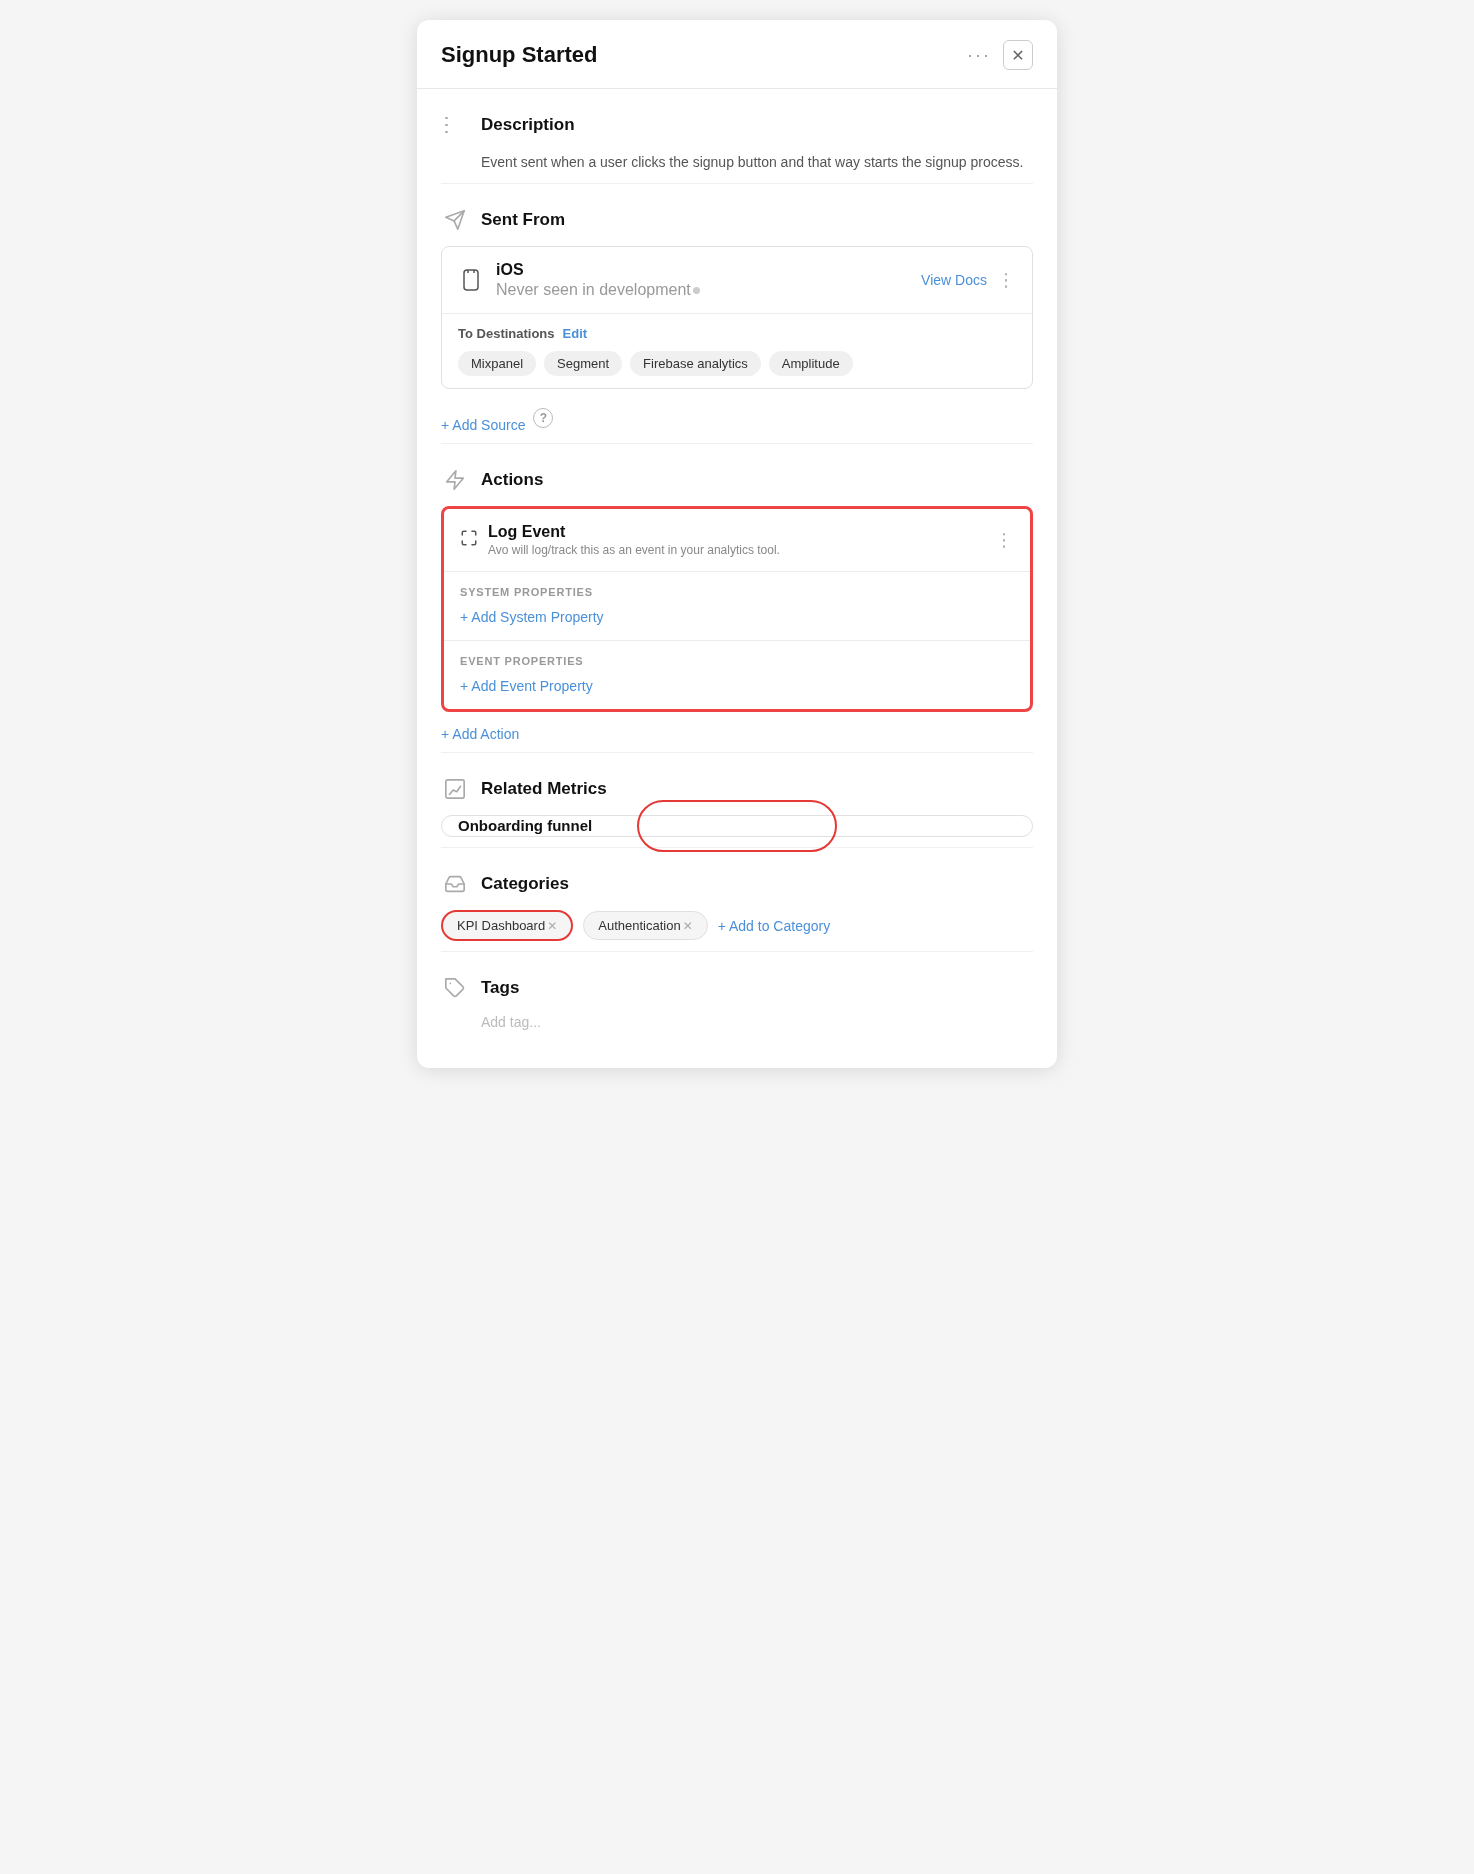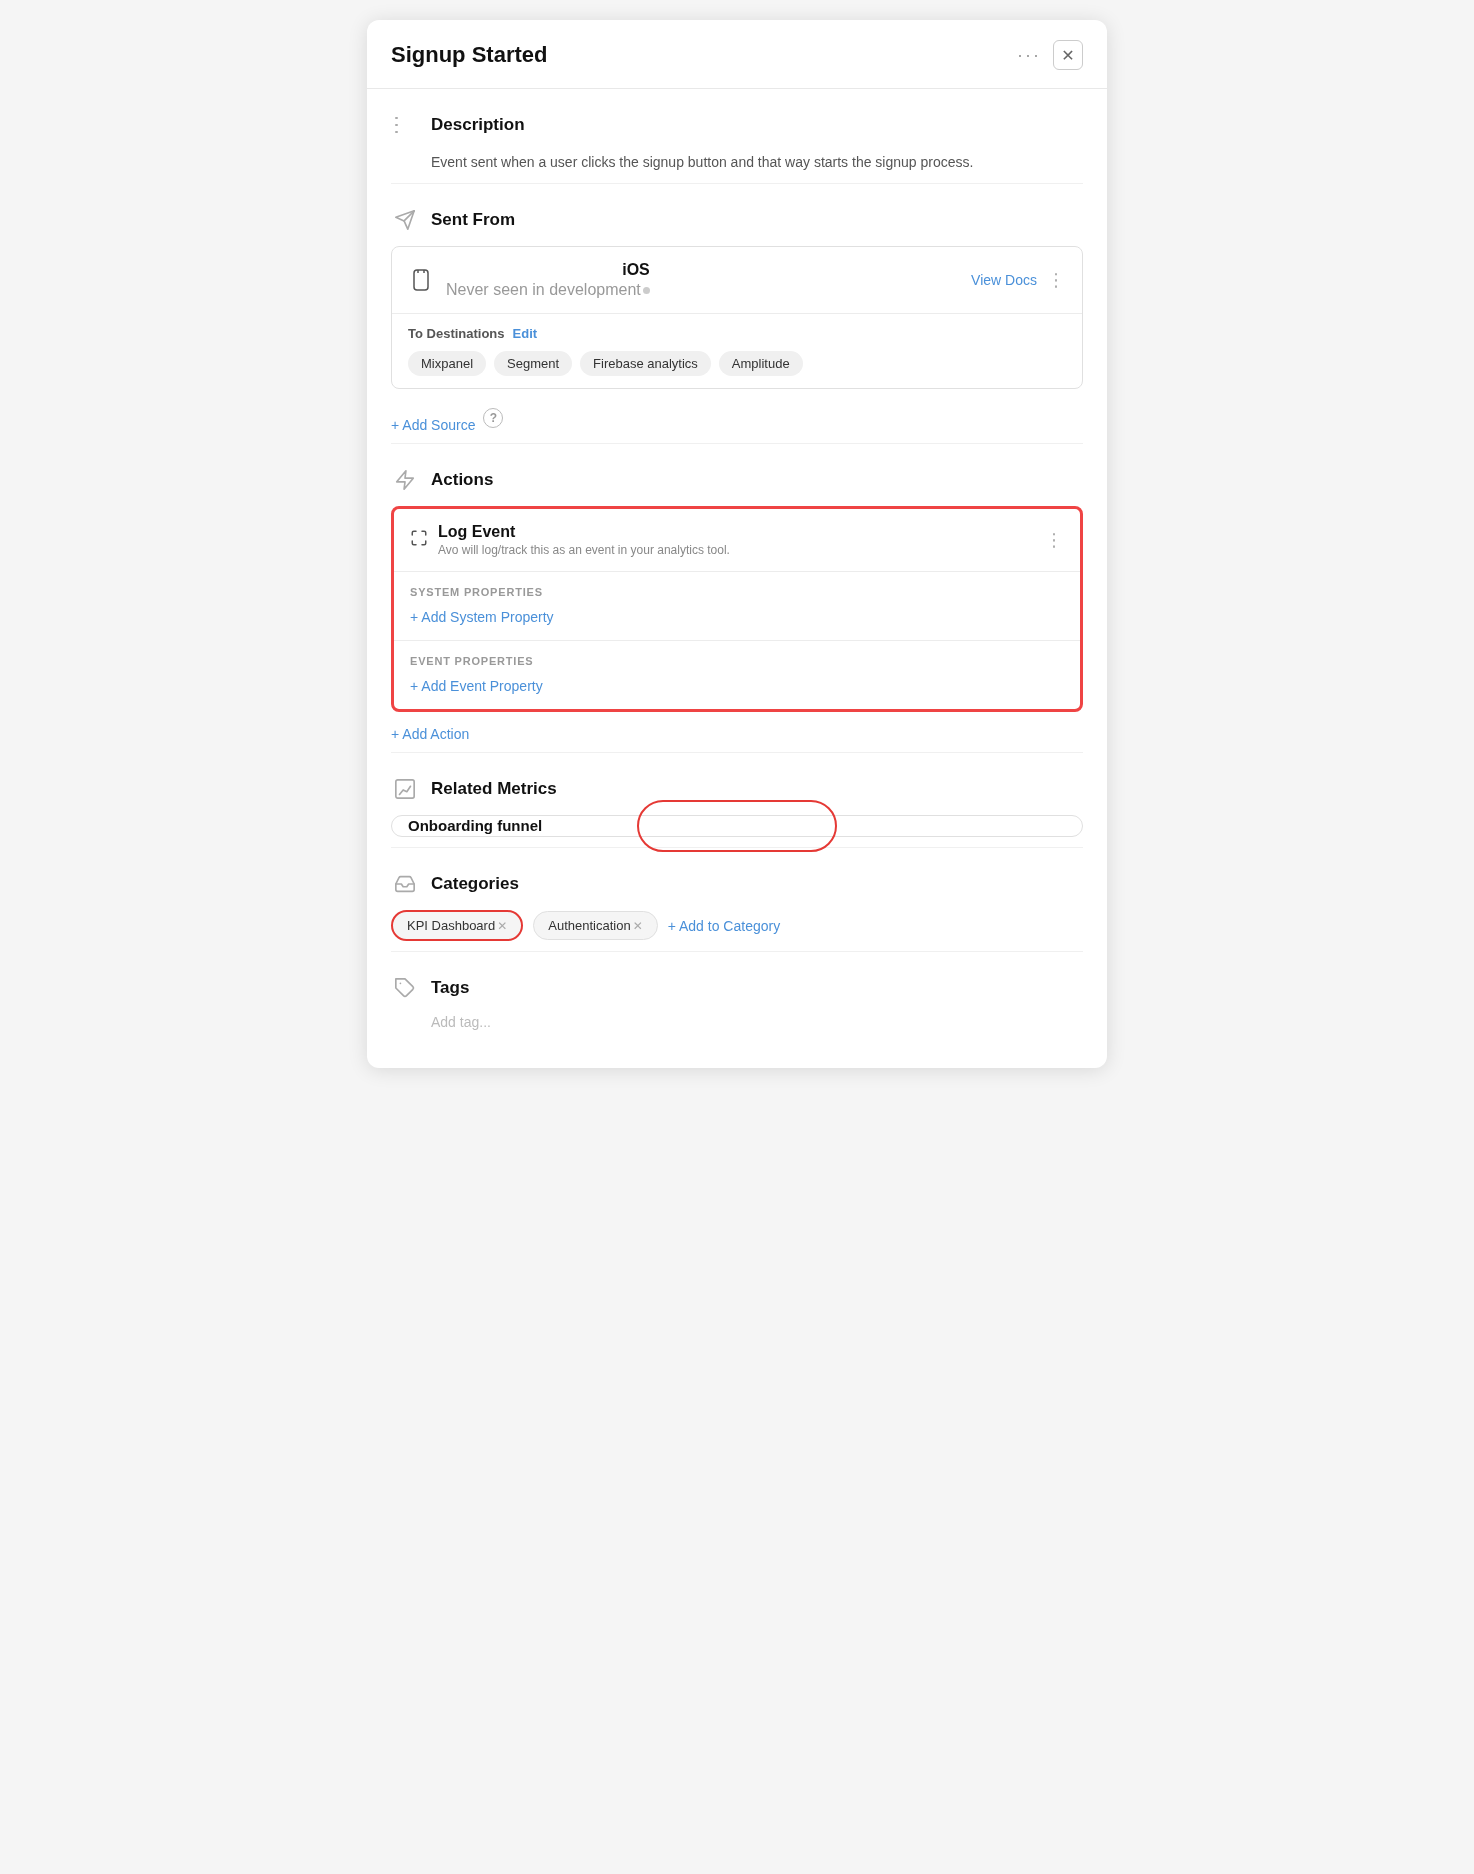--- a/index.html
+++ b/index.html
@@ -9,21 +9,21 @@
       display: flex;
       justify-content: center;
       align-items: flex-start;
       min-height: 100vh;
       padding: 20px;
     }
     .panel {
       background: #ffffff;
       border-radius: 12px;
       box-shadow: 0 2px 20px rgba(0,0,0,0.12);
-      width: 740px;
+      width: 640px;
       overflow: hidden;
     }
     .panel-header {
       display: flex;
       align-items: center;
       justify-content: space-between;
       padding: 20px 24px 18px;
       border-bottom: 1px solid #e8e8e8;
     }
     .panel-title {
@@ -107,21 +107,20 @@
       padding: 14px 16px;
       border-bottom: 1px solid #ececec;
     }
     .card-row:last-child {
       border-bottom: none;
     }
     .card-row-left {
       display: flex;
       align-items: center;
       gap: 12px;
-      text-align: right;
     }
     .platform-icon {
       width: 26px;
       height: 26px;
       display: flex;
       align-items: center;
       justify-content: center;
       color: #555;
     }
     .platform-name {

